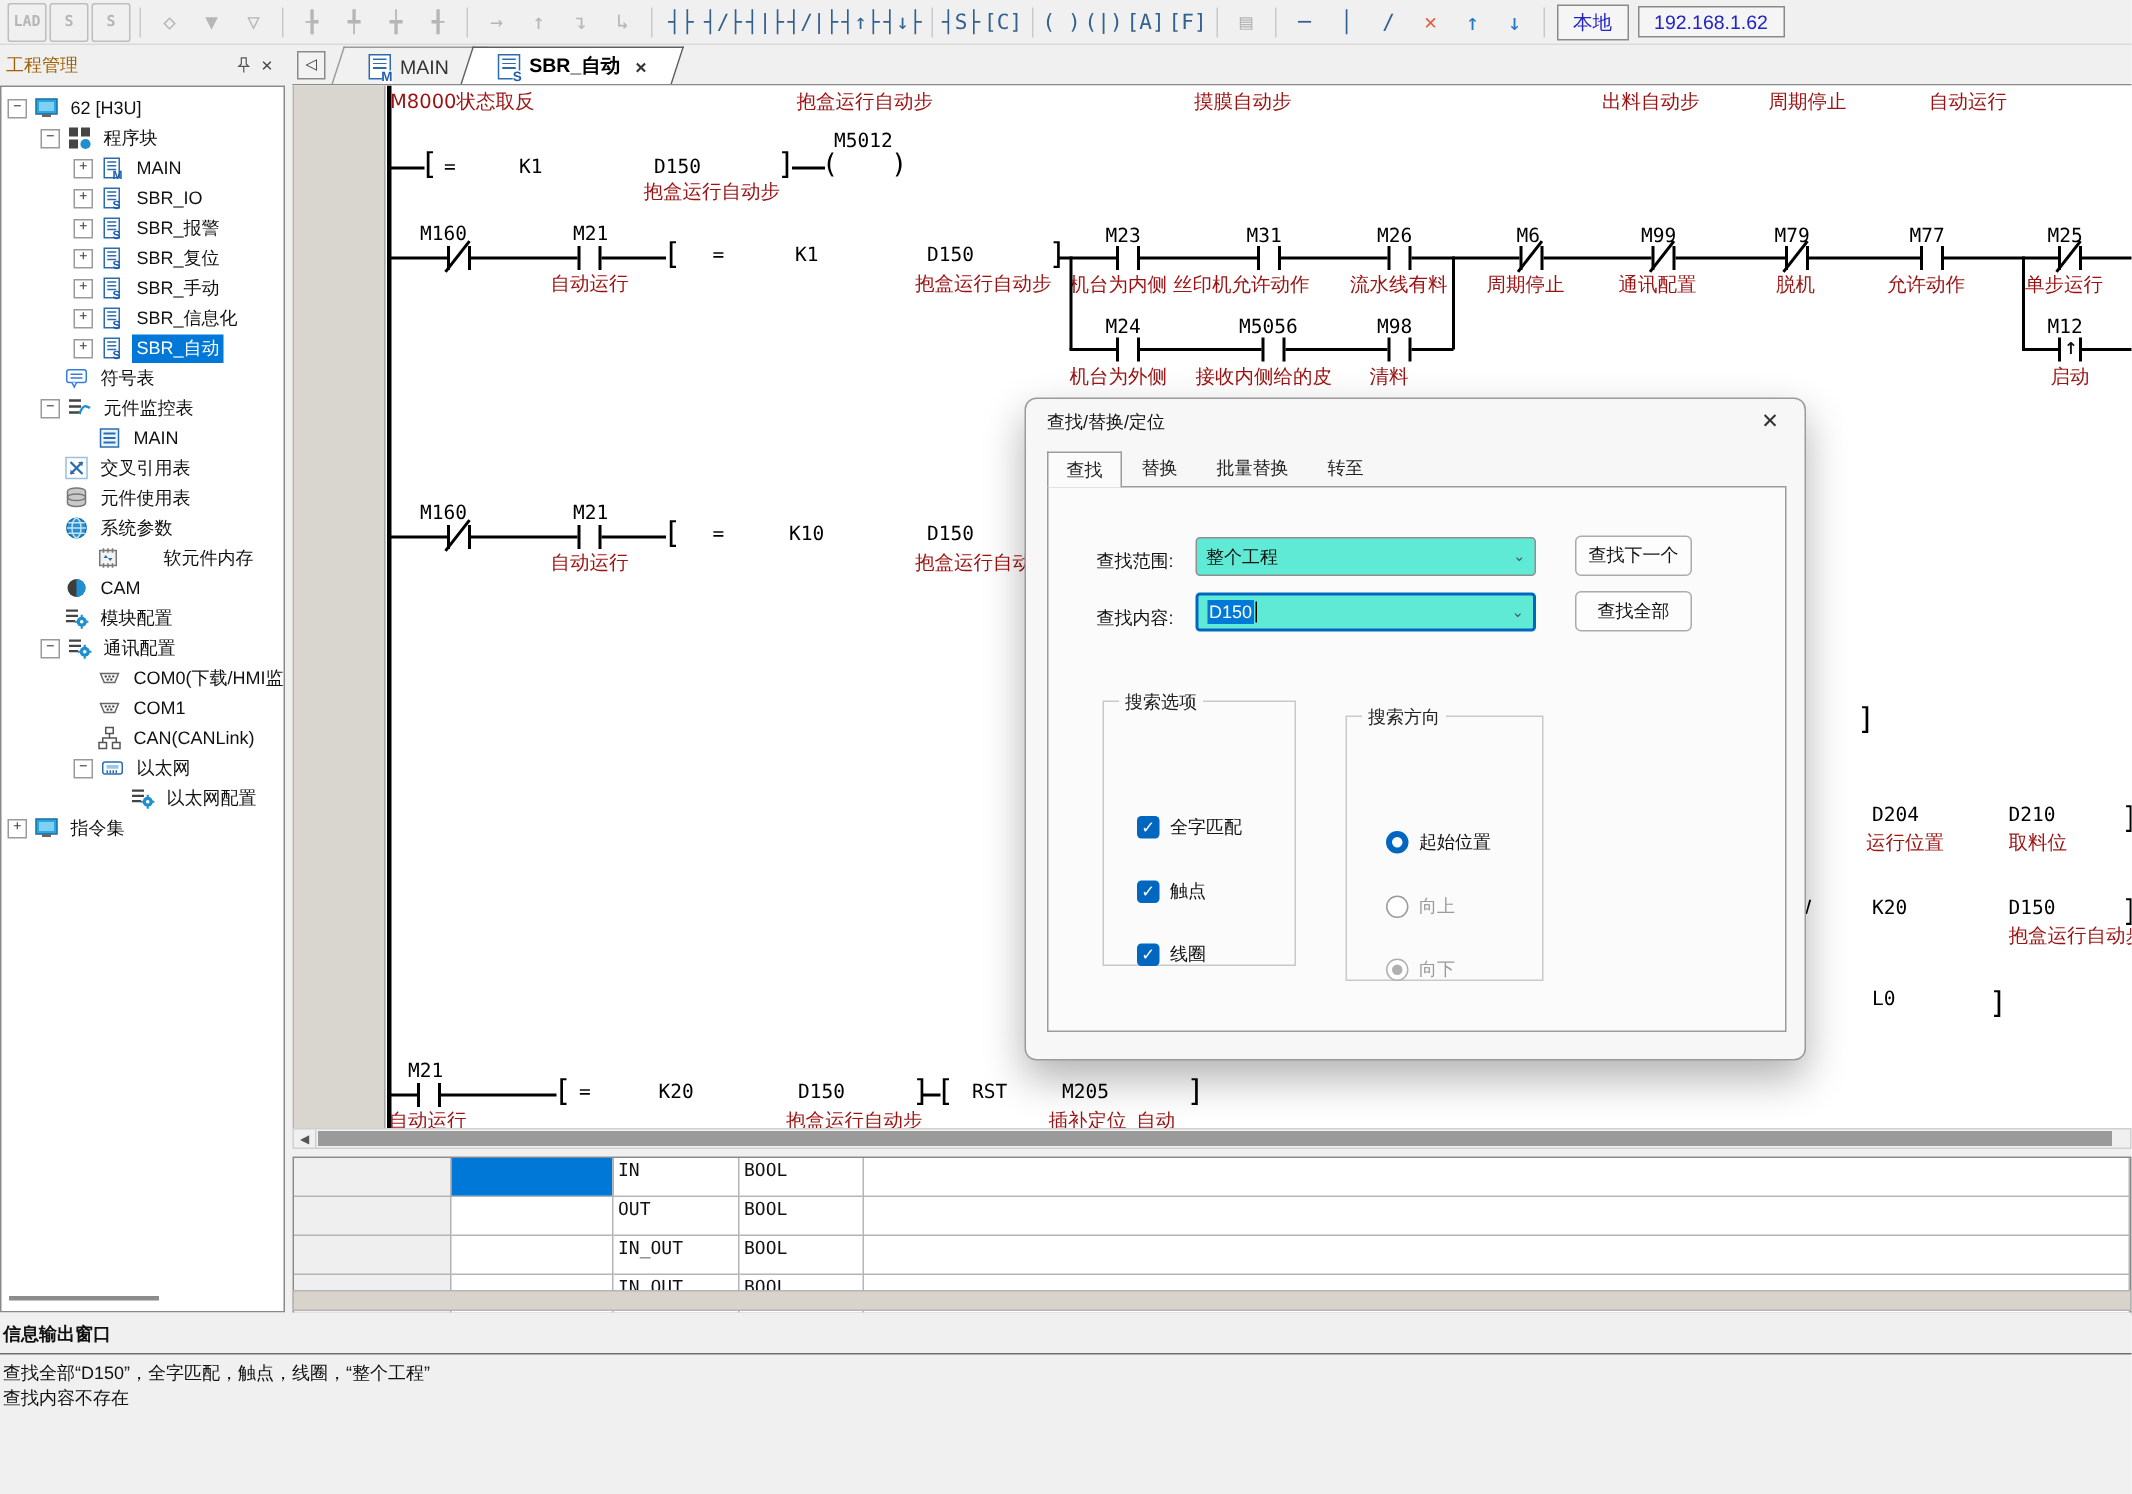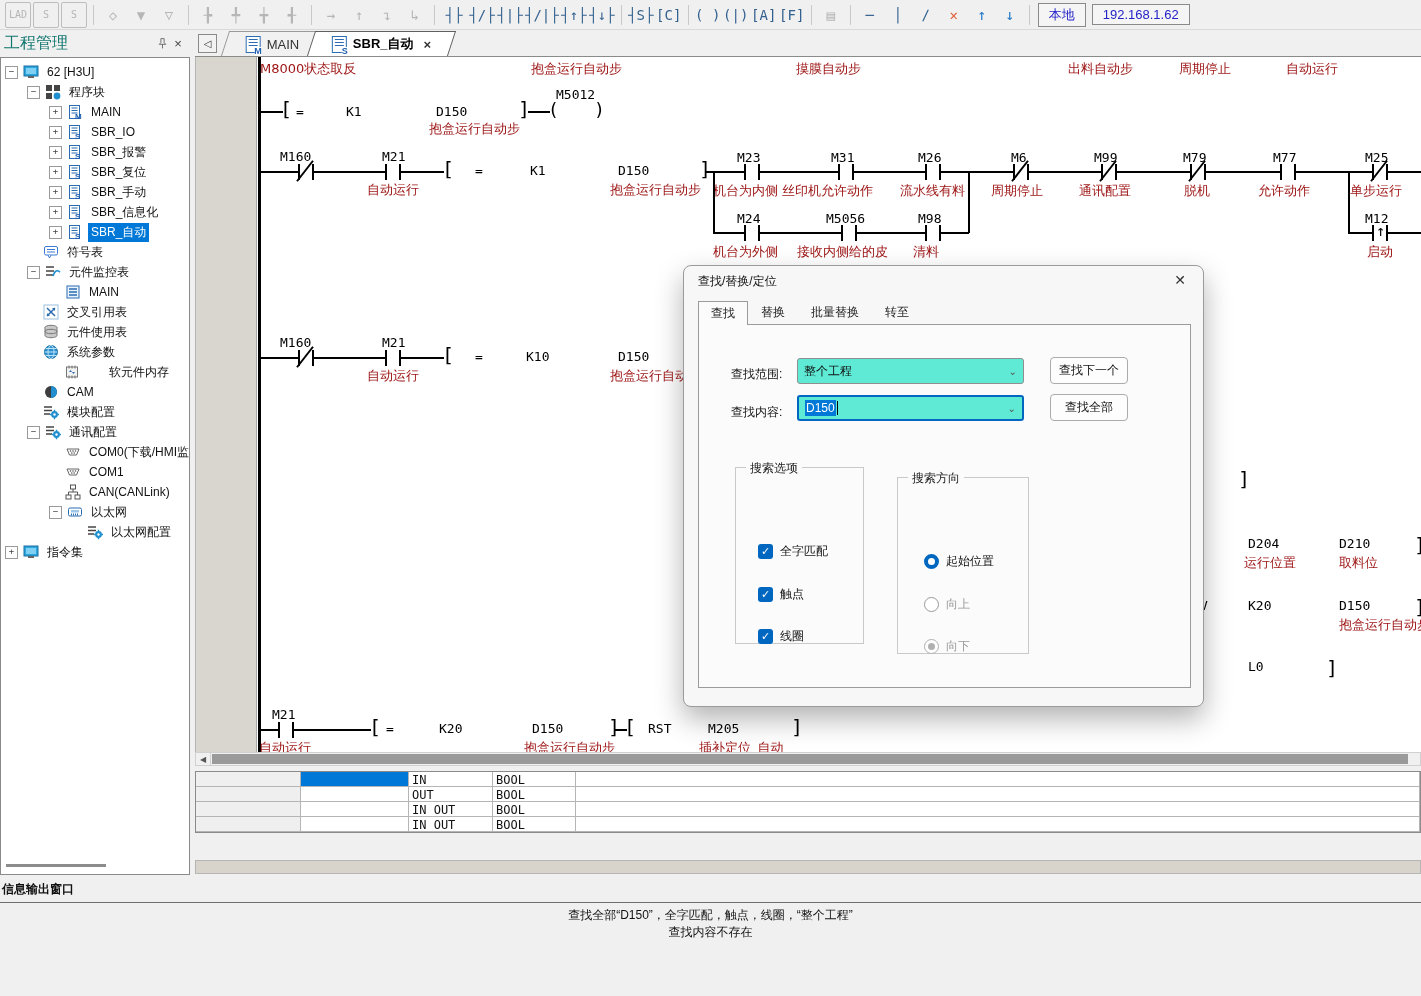--- a/index.html
+++ b/index.html
@@ -5,30 +5,30 @@
   html,body{margin:0;padding:0;}
   body{width:1421px;height:996px;position:relative;background:#f0f0f0;overflow:hidden;
        font-family:"Liberation Sans","DejaVu Sans",sans-serif;font-size:12px;color:#111;}
 
   
   .toolbar{position:absolute;left:0;top:0;width:1421px;height:30px;background:#f0f0f0;
            border-bottom:1px solid #d9d9d9;display:flex;align-items:center;padding-left:4px;box-sizing:border-box;}
   .tb-btn{display:inline-flex;align-items:center;justify-content:center;min-width:26px;height:24px;margin:0 1px;
           font-family:"DejaVu Sans Mono",monospace;font-size:14px;color:#33618F;white-space:pre;}
   .tb-btn.dis{color:#b6b6b6;}
-  .tb-btn.boxed{border:1px solid #bdbdbd;border-radius:2px;width:24px;min-width:24px;font-size:10px;font-weight:normal;}
+  .tb-btn.boxed{border:1px solid #bdbdbd;border-radius:2px;width:24px;min-width:24px;font-size:10px;font-weight:bold;}
   .tb-btn.red{color:#E0603A;}
   .tb-btn.brt{color:#1F78C8;font-size:15px;}
   .tb-sep{width:1px;height:20px;background:#c9c9c9;margin:0 5px;}
   .tb-box{border:1px solid #8a8a8a;background:#f5f5f5;color:#2323c8;padding:2px 10px;margin:0 3px;font-size:13px;}
 
   
   .subbar{position:absolute;left:0;top:30px;width:1421px;height:27px;background:#f0f0f0;}
   .panel-header{position:absolute;left:0;top:0;width:190px;height:27px;display:flex;align-items:center;padding:0 4px;box-sizing:border-box;}
-  .panel-header .ttl{flex:1;font-size:16px;color:#0f766e;}
+  .panel-header .ttl{flex:1;font-size:12px;color:#a16207;}
   .ph-ic{width:16px;height:16px;display:flex;align-items:center;justify-content:center;color:#444;font-size:13px;}
   .tabbar{position:absolute;left:195px;top:0;width:1226px;height:27px;display:flex;align-items:flex-end;border-bottom:1px solid #8a8a8a;box-sizing:border-box;}
   .tabnav{width:17px;height:17px;border:1px solid #8a8a8a;background:#f2f2f2;display:flex;align-items:center;justify-content:center;
           font-size:10px;color:#333;margin:0 8px 3px 3px;}
   .etab{position:relative;height:24px;padding:0 20px;margin-right:-10px;display:flex;align-items:center;
         transform:skewX(-18deg);border:1px solid #9a9a9a;border-bottom:none;background:#f1f1f1;}
   .etab.active{background:#fff;border-color:#5f5f5f;z-index:2;}
   .etab .inner{transform:skewX(18deg);display:flex;align-items:center;gap:6px;font-size:13px;color:#333;}
   .etab.active .inner{font-weight:bold;color:#000;}
   .doc{width:13px;height:15px;background:#fff;border:1px solid #2b6cb0;position:relative;flex:none;}
@@ -67,34 +67,34 @@
   .lb{position:absolute;font:13px/14px "DejaVu Sans Mono",monospace;color:#000;white-space:pre;}
   .cm{position:absolute;font:13px/15px "DejaVu Sans",sans-serif;color:#9C1212;white-space:pre;}
 
   .ehscroll{position:absolute;left:195px;top:752px;width:1226px;height:14px;background:#f0f0f0;border:1px solid #d0d0d0;box-sizing:border-box;}
   .ehs-arrow{position:absolute;left:0;top:0;width:14px;height:12px;display:flex;align-items:center;justify-content:center;
              font-size:8px;color:#555;border-right:1px solid #d0d0d0;}
   .ehs-thumb{position:absolute;left:16px;top:1px;height:10px;width:1196px;background:#9a9a9a;}
 
   
   .vartable{position:absolute;left:195px;top:771px;width:1226px;background:#fff;border:1px solid #8a8a8a;box-sizing:border-box;}
-  .vrow{display:flex;height:15px;}
+  .vrow{display:flex;height:26px;}
   .vrow.head{height:20px;background:#f1f1f1;}
   .vcell{border-right:1px solid #b5b5b5;border-bottom:1px solid #b5b5b5;box-sizing:border-box;
          padding:1px 3px;font-family:"DejaVu Sans Mono",monospace;font-size:12px;overflow:hidden;white-space:nowrap;}
   .vrow.head .vcell{font-family:"Liberation Sans",sans-serif;font-weight:normal;color:#111;}
   .vcell.c0{background:#efefef;}
   .vcell.selcell{background:#0078D7;}
   .table-strip{position:absolute;left:195px;top:860px;width:1226px;height:14px;background:#d8d4cb;border:1px solid #b5b5b5;box-sizing:border-box;}
 
   
   .output{position:absolute;left:0;top:875px;width:1421px;height:121px;background:#f0f0f0;}
   .out-title{padding:6px 2px 4px 2px;font-size:12px;color:#111;font-weight:bold;}
   .out-sep{height:1px;background:#6f6f6f;}
-  .out-lines{padding:4px 2px;text-align:center;}
+  .out-lines{padding:4px 2px;}
   .out-line{font-size:12px;color:#111;line-height:17px;white-space:pre;}
 
   
   .dialog{position:absolute;left:683px;top:265px;width:519px;height:440px;background:#f7f7f7;
           border:1px solid #9b9b9b;border-radius:8px;box-shadow:0 12px 28px rgba(0,0,0,.30);z-index:100;}
   .dlg-title{position:absolute;left:14px;top:7px;font-size:12px;color:#111;}
   .dlg-close{position:absolute;right:14px;top:5px;width:18px;height:18px;display:flex;align-items:center;justify-content:center;
              font-size:14px;color:#333;}
   .dlg-tabs{position:absolute;left:14px;top:34px;height:24px;display:flex;z-index:2;}
   .dtab{padding:3px 12px;font-size:12px;color:#222;border:1px solid transparent;border-bottom:none;}

